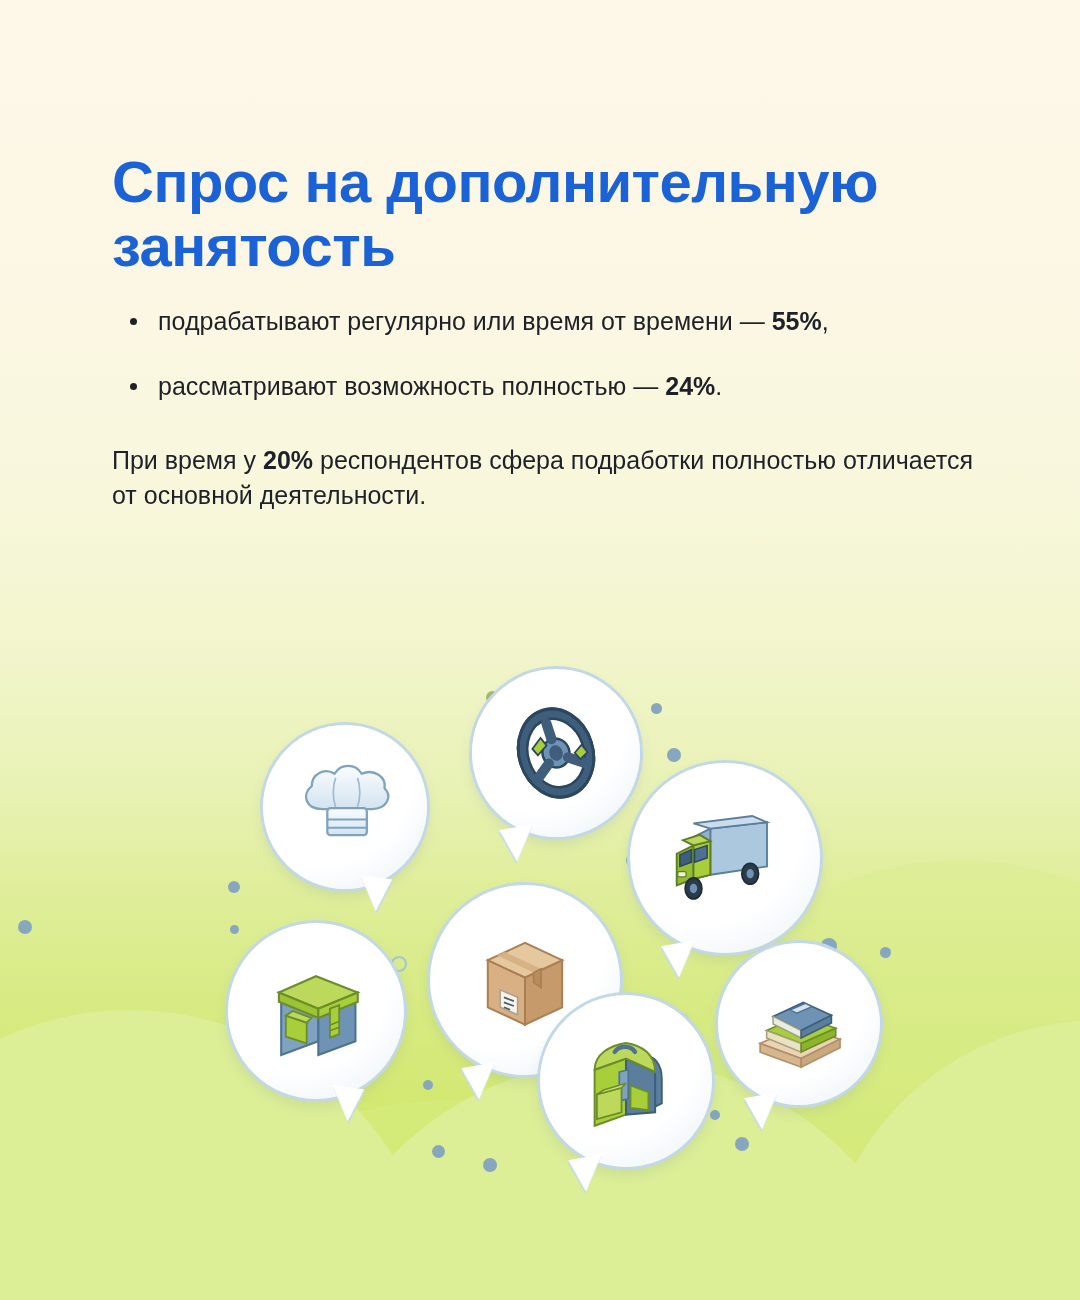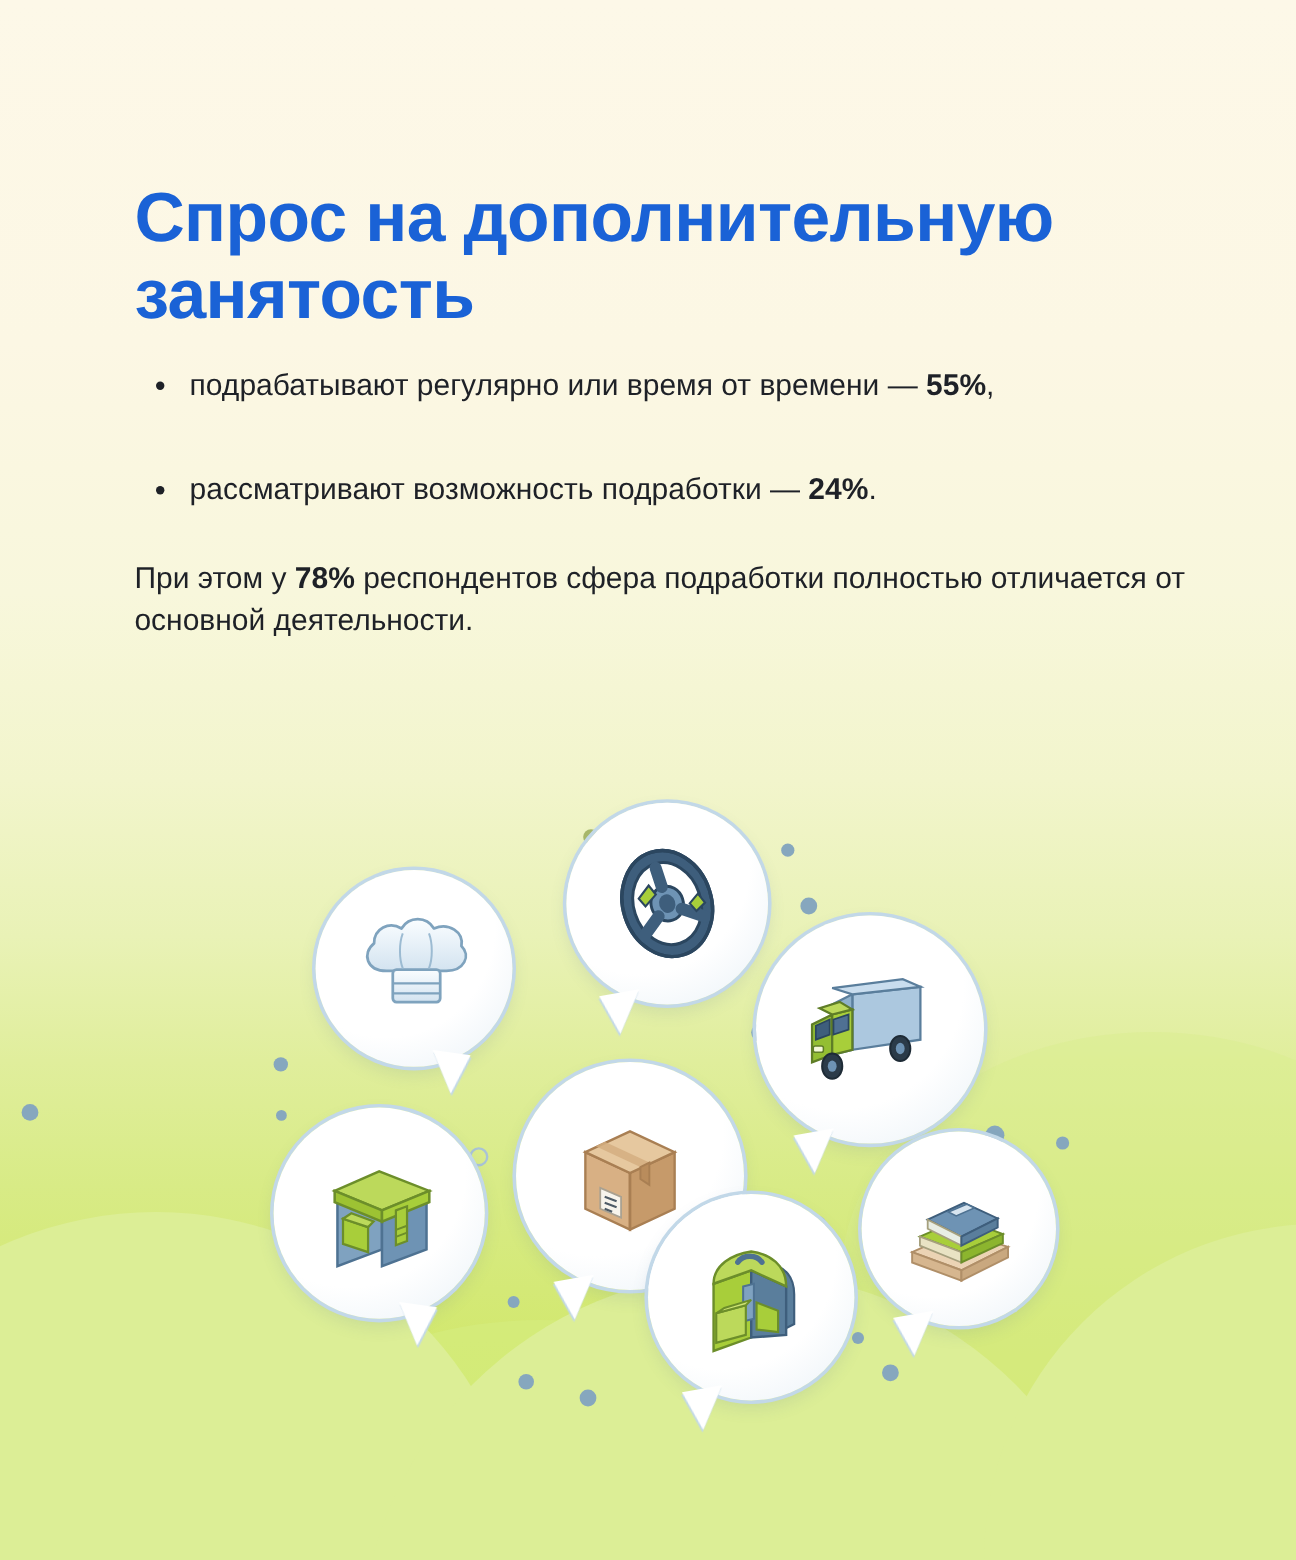--- a/index.html
+++ b/index.html
@@ -103,21 +103,21 @@
     margin: 26px 0 0 0;
     padding: 0;
     list-style: none;
   }
   ul.bullets li {
     position: relative;
     padding-left: 46px;
     font-size: 25px;
     line-height: 1.42;
     color: #1E2127;
-    margin-bottom: 52px;
+    margin-bottom: 30px;
   }
   ul.bullets li:last-child { margin-bottom: 0; }
   ul.bullets li .dot {
     position: absolute;
     left: 18px;
     top: 14px;
     width: 7px;
     height: 7px;
     border-radius: 50%;
     background: #1E2127;
@@ -201,25 +201,25 @@
   <div class="content">
 
     <h1 class="title">Спрос на дополнительную занятость</h1>
 
 
     <ul class="bullets">
       <li>
         <span class="dot"></span><span>подрабатывают регулярно или время от времени — </span><b class="bold">55%</b><span>,</span>
       </li>
       <li>
-        <span class="dot"></span><span>рассматривают возможность подработки — </span><b class="bold">24%</b><span>.</span>
+        <span class="dot"></span><span>рассматривают возможность полностью — </span><b class="bold">24%</b><span>.</span>
       </li>
     </ul>
 
-    <p class="outro"><span>При этом у </span><b class="bold">78%</b><span> респондентов сфера подработки полностью отличается от основной деятельности.</span></p>
+    <p class="outro"><span>При время у </span><b class="bold">20%</b><span> респондентов сфера подработки полностью отличается от основной деятельности.</span></p>
   </div>
 
   <div class="illustration">
 
     <div class="pdot olive" style="left:486px;top:36px;width:13px;height:13px;"></div>
     <div class="pdot" style="left:545px;top:62px;width:19px;height:19px;"></div>
     <div class="pdot" style="left:651px;top:48px;width:11px;height:11px;"></div>
     <div class="pdot" style="left:667px;top:93px;width:14px;height:14px;"></div>
     <div class="pdot" style="left:626px;top:198px;width:15px;height:15px;"></div>
     <div class="pdot" style="left:594px;top:282px;width:11px;height:11px;"></div>

